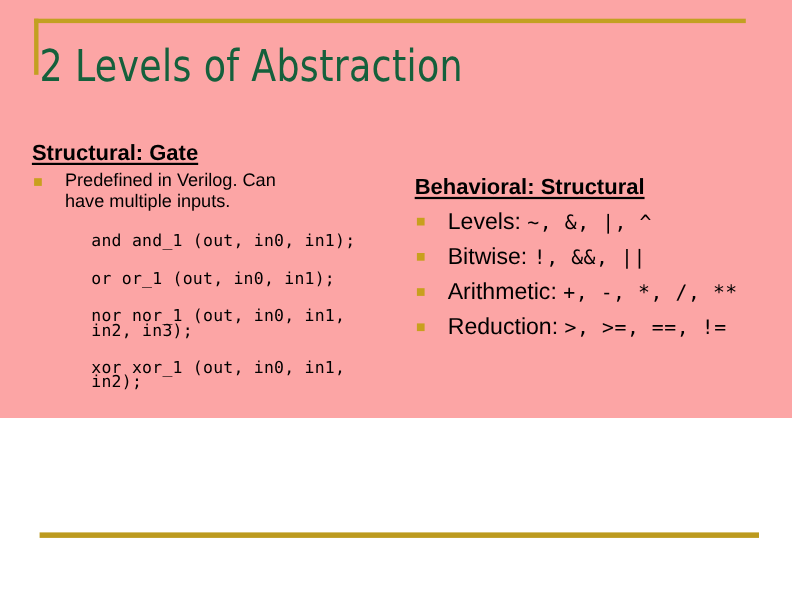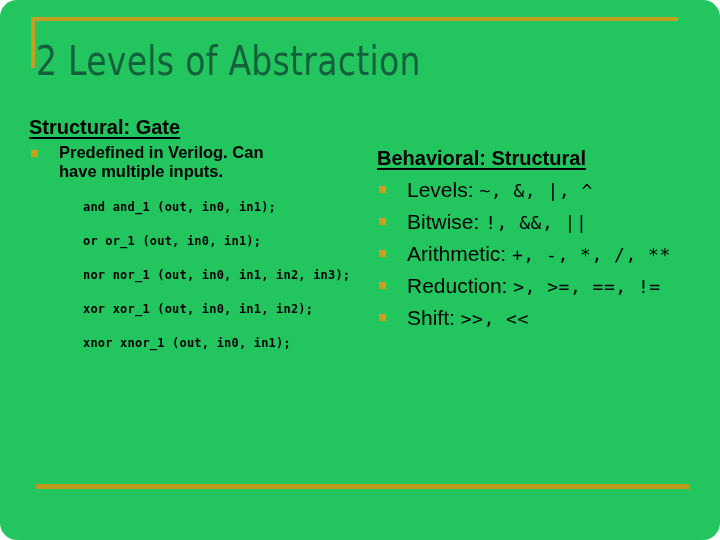--- a/index.html
+++ b/index.html
@@ -9,23 +9,22 @@
   body {
     width: 720px;
     height: 540px;
     background: #ffffff;
     font-family: "Liberation Sans", sans-serif;
     overflow: hidden;
   }
   #slide {
     position: relative;
     width: 720px;
-    height: 540px;
-    background: #22c55e;
-    border-radius: 17px;
+    height: 380px;
+    background: #fca5a5;
   }
 
   
   .rule-top {
     position: absolute;
     left: 31px;
     top: 17px;
     width: 647px;
     height: 4px;
     background: #C2A022;
@@ -60,21 +59,21 @@
     letter-spacing: 0.3px;
     color: #15603C;
     white-space: nowrap;
     transform: scaleX(0.92);
     transform-origin: left top;
   }
 
   
   .col {
     position: absolute;
-    top: 112px;
+    top: 124px;
   }
   .col-left  { left: 29px;  width: 340px; }
   .col-right { left: 377px; width: 330px; }
 
   .col-heading {
     font-family: "Liberation Sans", sans-serif;
     font-size: 20px;
     font-weight: bold;
     color: #000000;
     line-height: 31px;
@@ -106,36 +105,35 @@
     height: 7px;
     background: #C8A01E;
   }
 
   
   .lb-list { margin-top: 14px; margin-left: 31px; }
   .lb-list > li {
     font-size: 16.5px;
     line-height: 19px;
     width: 230px;
-    font-weight: bold;
   }
   .lb-list > li .sq { top: 7px; }
 
   
   .code-list {
     margin: 0;
     margin-left: 54px;
     margin-top: 20px;
     padding: 0;
     list-style: none;
   }
   .code-list > li {
     font-family: "DejaVu Sans Mono", "Liberation Mono", monospace;
-    font-weight: bold;
-    font-size: 12px;
+    font-weight: normal;
+    font-size: 15px;
     line-height: 13px;
     color: #000000;
     margin-bottom: 21px;
     width: 268px;
     letter-spacing: 0.2px;
   }
 
   
   .rb-list { margin-top: 5px; margin-left: 19px; }
   .rb-list > li {
@@ -172,21 +170,20 @@
         <span class="sq"></span>
         <span>Predefined in Verilog. Can have multiple inputs.</span>
       </li>
     </ul>
 
     <ul class="code-list">
       <li>and and_1 (out, in0, in1);</li>
       <li>or or_1 (out, in0, in1);</li>
       <li>nor nor_1 (out, in0, in1, in2, in3);</li>
       <li>xor xor_1 (out, in0, in1, in2);</li>
-      <li>xnor xnor_1 (out, in0, in1);</li>
     </ul>
 
   </div>
 
   <div class="col col-right">
 
     <div class="col-heading">
       <span class="u">Behavioral: Structural</span>
     </div>
 
@@ -204,22 +201,17 @@
       <li>
         <span class="sq"></span>
         <span>Arithmetic:</span>
         <span class="op"> +, -, *, /, **</span>
       </li>
       <li>
         <span class="sq"></span>
         <span>Reduction:</span>
         <span class="op"> &gt;, &gt;=, ==, !=</span>
       </li>
-      <li>
-        <span class="sq"></span>
-        <span>Shift:</span>
-        <span class="op"> &gt;&gt;, &lt;&lt;</span>
-      </li>
     </ul>
 
   </div>
 
 </div>
 
 </body></html>

